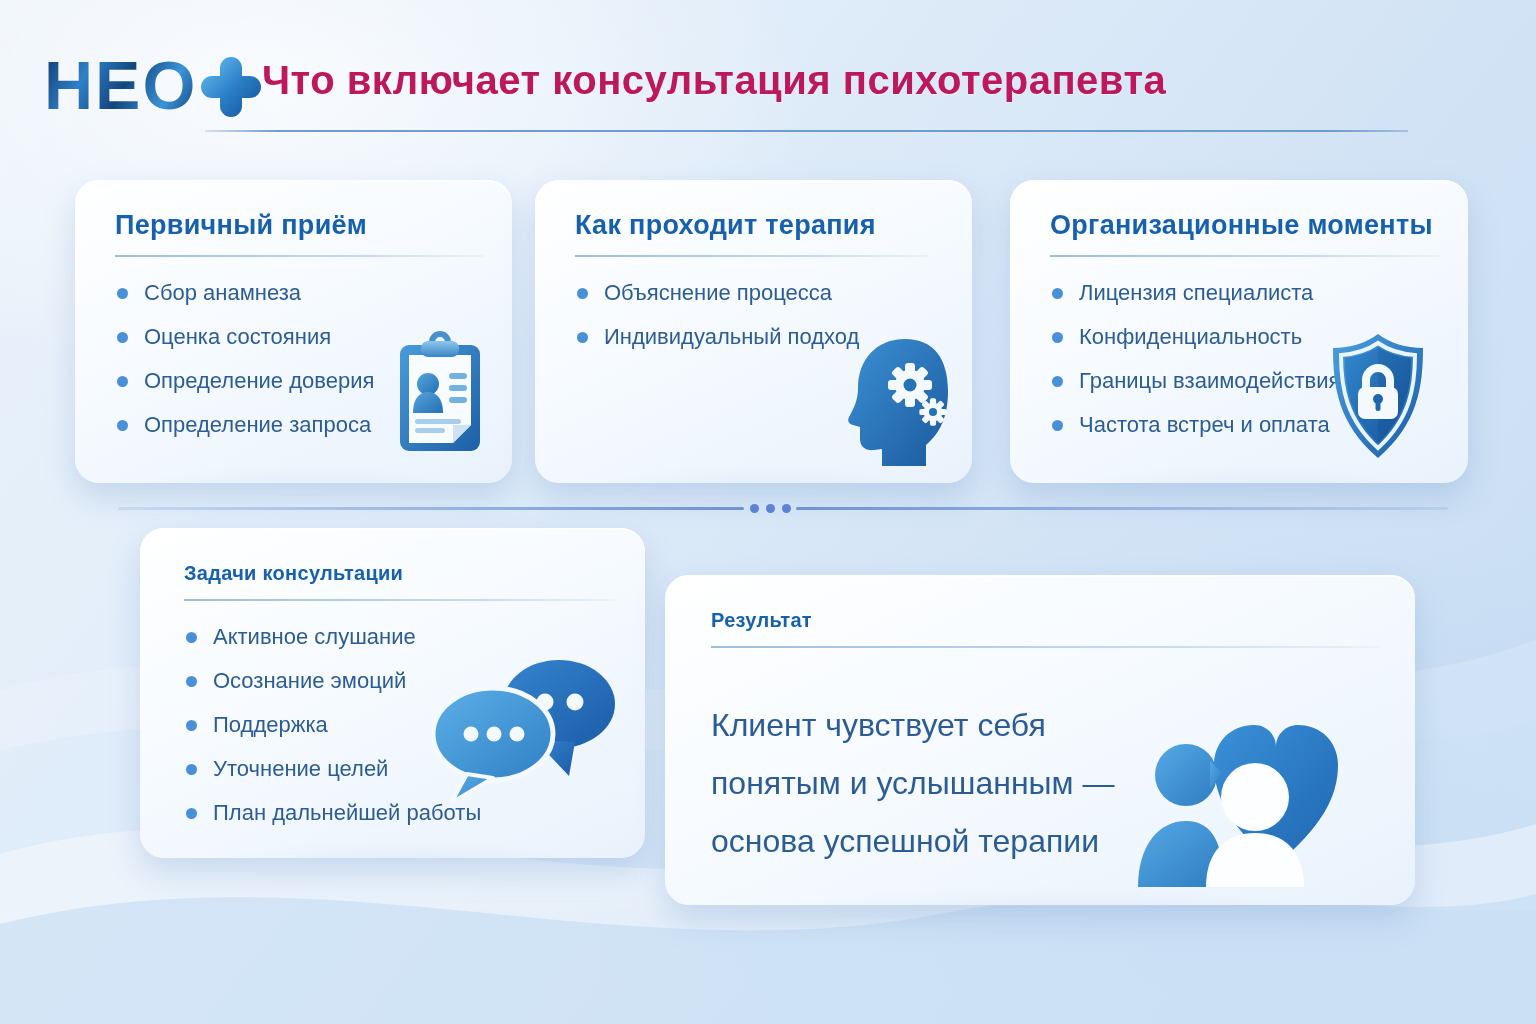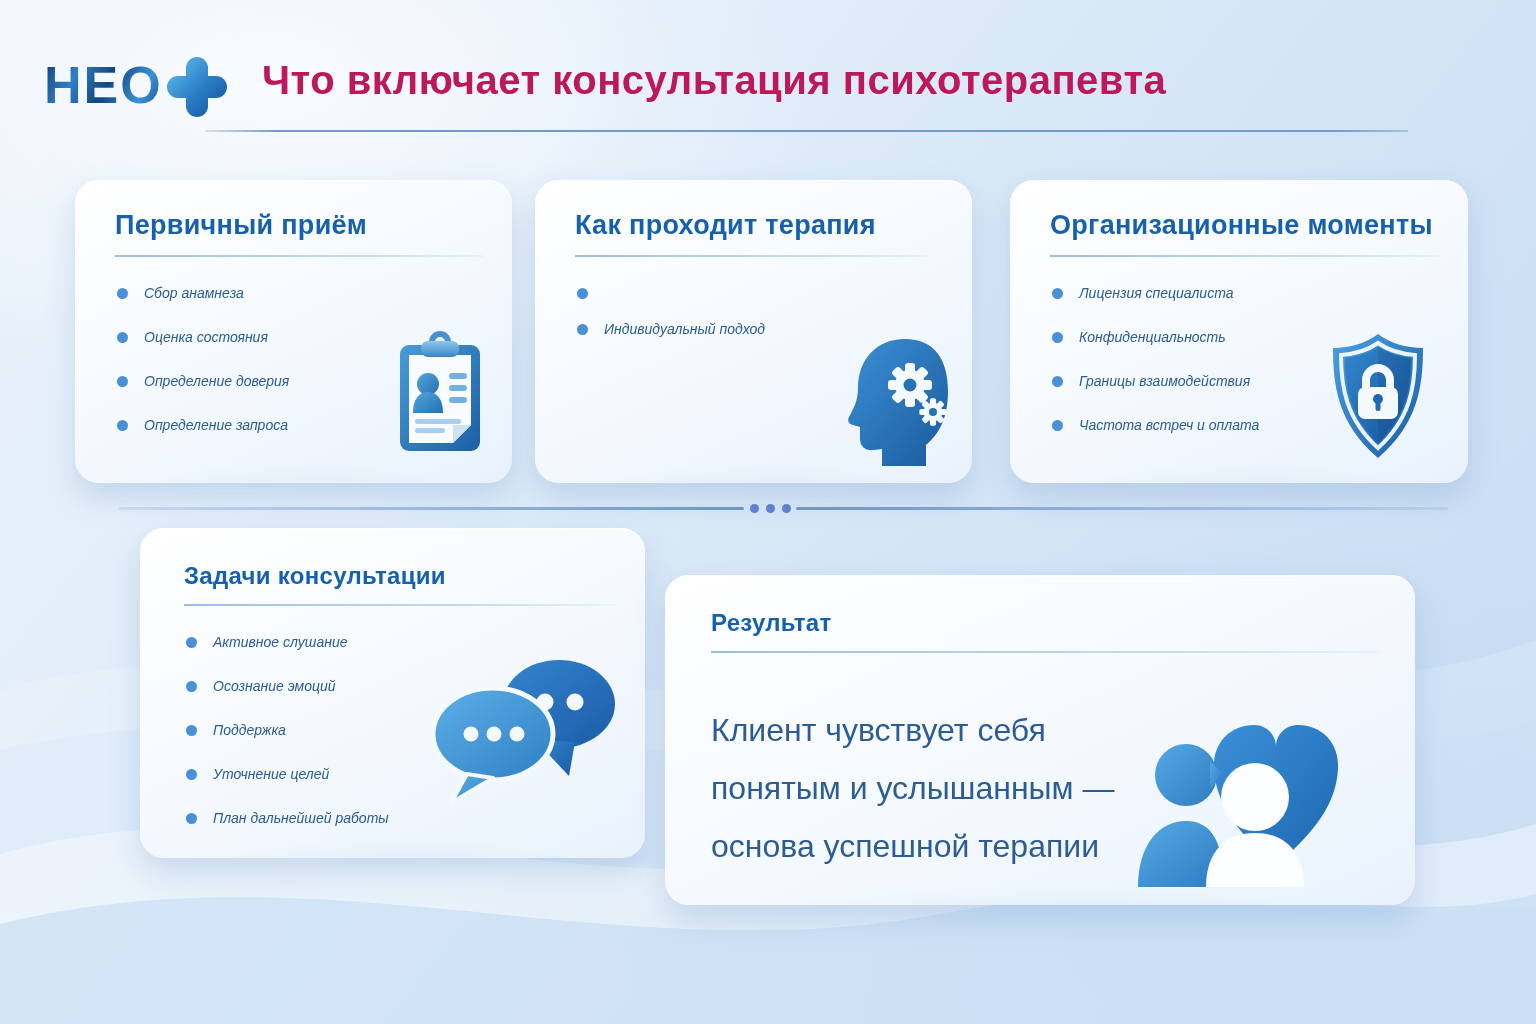--- a/index.html
+++ b/index.html
@@ -14,21 +14,21 @@
     color:#2b5c95;
   }
   
   .bg-waves{ position:absolute; left:0; bottom:0; width:1536px; height:340px; pointer-events:none; }
   .mid-wave{ position:absolute; left:0; top:390px; width:1536px; height:520px; pointer-events:none; opacity:.55; }
 
   
   .header{ position:absolute; left:44px; top:50px; width:1460px; height:90px; }
   .logo{ position:absolute; left:0; top:2px; display:flex; align-items:center; }
   .logo-text{
-    font-size:52px; font-weight:800; letter-spacing:2px; line-height:66px;
+    font-size:68px; font-weight:800; letter-spacing:2px; line-height:66px;
     background:linear-gradient(118deg,#0e3a6f 0%, #2f80c8 28%, #12457e 52%, #3b93d8 78%, #123f74 100%);
     -webkit-background-clip:text; background-clip:text; color:transparent;
   }
   .logo-plus{ position:relative; width:60px; height:60px; margin-left:4px; top:2px; }
   .logo-plus .bar{ position:absolute; background:linear-gradient(135deg,#55b0e6 0%, #2b7ec6 55%, #1a5ea6 100%); border-radius:11px; }
   .logo-plus .bar.v{ left:19px; top:0; width:22px; height:60px; }
   .logo-plus .bar.h{ left:0; top:19px; width:60px; height:22px; }
   .page-title{
     position:absolute; left:218px; top:8px; font-size:40px; font-weight:700; color:#be185d; letter-spacing:.5px;
     text-shadow:0 1px 1px rgba(255,255,255,.6);
@@ -48,29 +48,29 @@
   .card::after{ 
     content:""; position:absolute; left:-10%; bottom:-40px; width:120%; height:110px;
     background:radial-gradient(60% 100% at 50% 120%, rgba(176,206,238,.55), rgba(176,206,238,0) 75%);
     pointer-events:none;
   }
   .card h2{ font-size:27px; font-weight:700; color:#1760ae; letter-spacing:.3px; }
   .card .rule{ height:1.5px; background:linear-gradient(90deg,#9cbede, #c9dcee 70%, rgba(201,220,238,.2)); margin-top:14px; }
   .items{ list-style:none; margin-top:22px; }
   .items li{ display:flex; align-items:flex-start; margin-bottom:16px; }
   .items .dot{ flex:0 0 auto; width:11px; height:11px; border-radius:50%; background:#4a90d8; margin:9px 16px 0 2px; }
-  .items .txt{ font-size:14px; line-height:28px; color:#2b5c95;font-style:italic; }
+  .items .txt{ font-size:22px; line-height:28px; color:#2b5c95; }
 
   #card1{ left:75px;  top:180px; width:437px; height:303px; padding:30px 28px 0 40px; }
   #card2{ left:535px; top:180px; width:437px; height:303px; padding:30px 44px 0 40px; }
   #card3{ left:1010px;top:180px; width:458px; height:303px; padding:30px 28px 0 40px; }
   #card4{ left:140px; top:528px; width:505px; height:330px; padding:34px 30px 0 44px; }
   #card5{ left:665px; top:528px; width:750px; height:330px; padding:34px 36px 0 46px;margin-top:47px; }
   #card2 .items{ width:320px; }
-  #card4 h2, #card5 h2{ font-size:24px; }
+  #card4 h2, #card5 h2{ font-size:20px; }
   .result-text{ margin-top:48px; width:440px; font-size:32px; line-height:58px; color:#2b5c95; }
 
   .card-icon{ position:absolute; pointer-events:none; }
   #icon-clipboard{ right:26px; bottom:26px; }
   #icon-head{ right:18px; bottom:14px; }
   #icon-shield{ right:38px; bottom:22px; }
   #icon-bubbles{ right:22px; bottom:52px; }
   #icon-people{ right:52px; bottom:18px; }
 
   
@@ -155,20 +155,21 @@
     <rect x="21" y="99" width="30" height="5" rx="2.5" fill="#a9cdec"></rect>
   </svg>
 </section>
 
 <section class="card" id="card2">
   <h2>Как проходит терапия</h2>
   <div class="rule"></div>
   <ul class="items">
     <li>
         <span class="dot"></span>
+        <span class="txt">Объяснение процесса</span>
       </li>
     <li>
         <span class="dot"></span>
         <span class="txt">Индивидуальный подход</span>
       </li>
   </ul>
   <svg id="icon-head" class="card-icon" width="112" height="136" viewBox="0 0 112 136">
     <defs>
       <linearGradient id="ghd" x1="0" y1="0" x2="1" y2="1">
         <stop offset="0" stop-color="#3c90d4"></stop>

